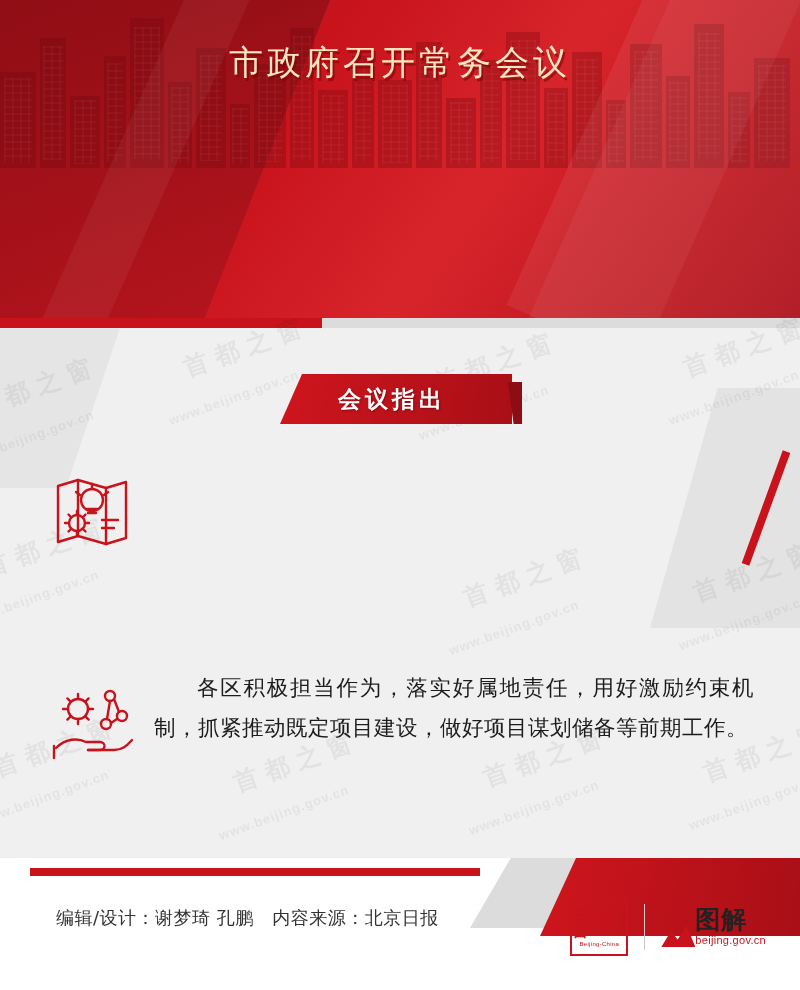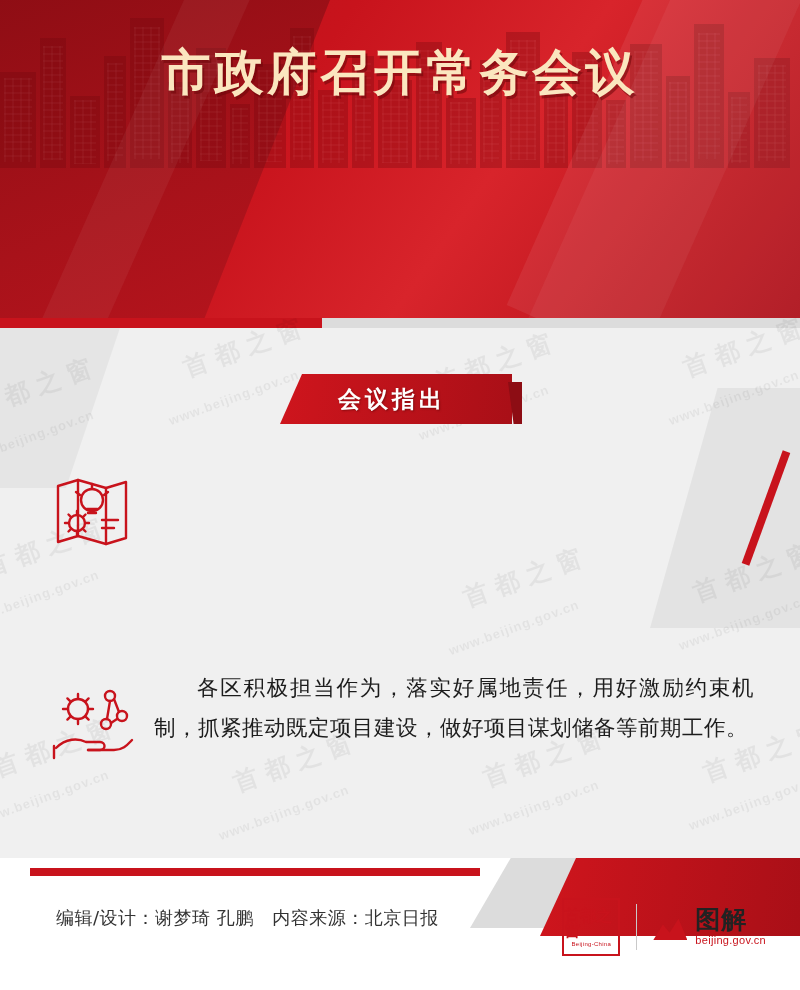--- a/index.html
+++ b/index.html
@@ -74,21 +74,21 @@
     background: rgba(255,255,255,.05);
     transform: rotate(24deg);
   }
 
   .title-wrap {
     position: absolute; top: 40px; left: 0; width: 800px;
     text-align: center; z-index: 3;
   }
   .main-title {
     font-family: "DejaVu Serif", "Liberation Serif", serif;
-    font-size: 49px; font-weight: bold; color: #fbe6bf;
+    font-size: 34px; font-weight: normal; color: #fbe6bf;
     letter-spacing: 4px;
     text-shadow: 2px 3px 0 rgba(110,5,10,.55);
   }
   .sub-date {
     margin-top: 6px;
     font-family: "DejaVu Serif", "Liberation Serif", serif;
     font-size: 37px; font-weight: bold; color: #ffffff;
     letter-spacing: 3px;
     text-shadow: 1px 2px 0 rgba(110,5,10,.4);
   }
@@ -228,21 +228,21 @@
   .logo-seal {
     width: 58px; height: 58px;
     border: 2px solid #c8131c;
     display: flex; flex-direction: column; align-items: center; justify-content: center;
     color: #c8131c;
   }
   .logo-seal .ls-cn { font-size: 16px; font-weight: bold; letter-spacing:0; line-height: 15px;
      font-family:"DejaVu Sans","Liberation Sans",sans-serif;}
   .logo-seal .ls-en { font-size: 6px; margin-top: 3px; letter-spacing: .3px; }
   .logo-div { width: 1px; height: 46px; background: #c9c9c9; }
-  .logo-right { display:flex; align-items:center; gap: 8px; }
+  .logo-right { display:flex; align-items:flex-end; }
   .logo-mark {
     width: 34px; height: 26px; background: #c8131c;
     clip-path: polygon(0 100%, 28% 40%, 48% 72%, 74% 18%, 100% 100%);
   }
   .logo-words { line-height: 1.05; }
   .logo-words .lw-cn { font-size: 25px; font-weight: bold; color: #222; letter-spacing: 1px;
      font-family:"DejaVu Sans","Liberation Sans",sans-serif;}
   .logo-words .lw-en { font-size: 11px; color: #c8131c; letter-spacing: .3px; margin-top: 2px; }
 </style>
 </head>

